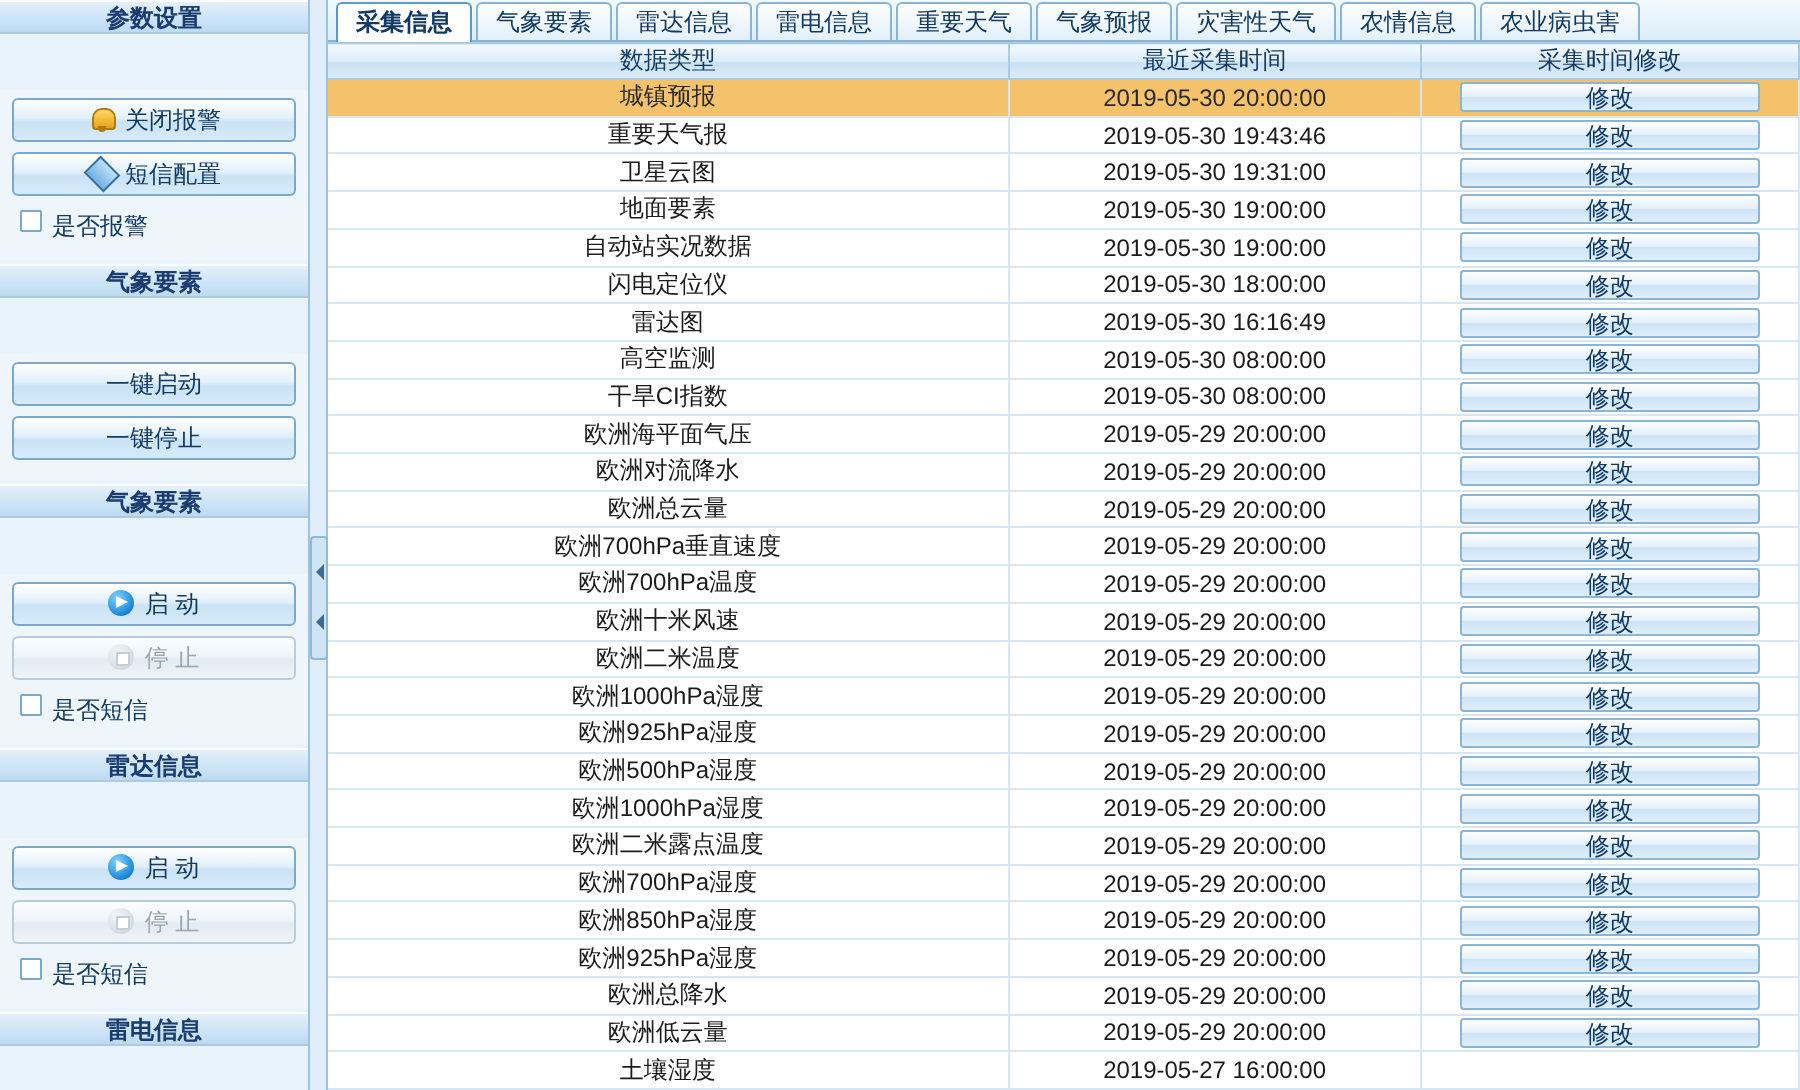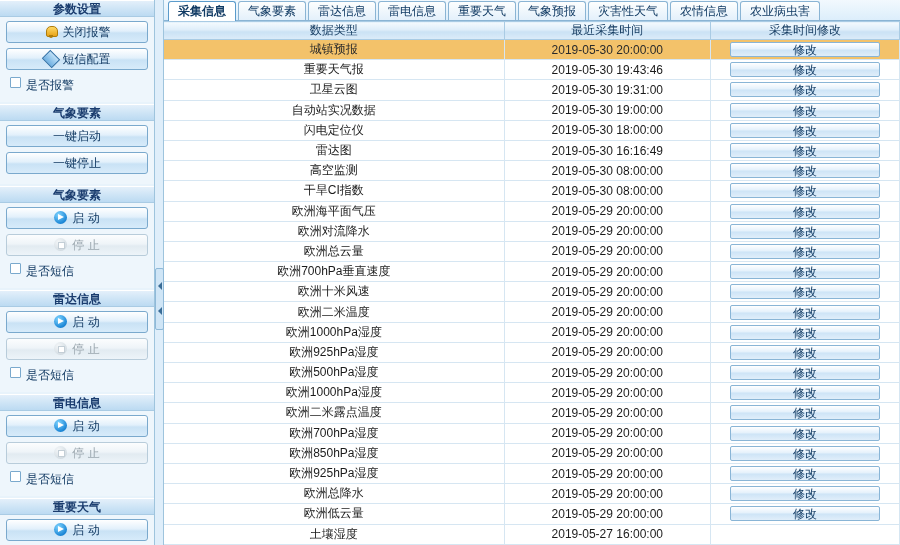--- a/index.html
+++ b/index.html
@@ -37,20 +37,21 @@
     font-size: 12px;
     color: #1a3c6e;
     background: linear-gradient(to bottom, #e4f0fa 0%, #cfe5f6 50%, #bcdaf2 100%);
     border-top: 1px solid #ffffff;
     border-bottom: 1px solid #a9cbe4;
     font-weight: bold;
   }
   .group-body {
     padding: 4px 6px 5px 6px;
     background: #eef6fc;
+    margin-top: 28px;
   }
   .btn {
     display: block;
     width: 100%;
     height: 22px;
     line-height: 20px;
     margin: 0 0 5px 0;
     text-align: center;
     font-size: 12px;
     color: #123a63;
@@ -374,20 +375,25 @@
               <td class="c-type colw1">重要天气报</td>
               <td class="colw2">2019-05-30 19:43:46</td>
               <td class="colw3"><span class="editbtn">修改</span></td>
             </tr>
             <tr class="">
               <td class="c-type colw1">卫星云图</td>
               <td class="colw2">2019-05-30 19:31:00</td>
               <td class="colw3"><span class="editbtn">修改</span></td>
             </tr>
             <tr class="">
+              <td class="c-type colw1">地面要素</td>
+              <td class="colw2">2019-05-30 19:00:00</td>
+              <td class="colw3"><span class="editbtn">修改</span></td>
+            </tr>
+            <tr class="">
               <td class="c-type colw1">自动站实况数据</td>
               <td class="colw2">2019-05-30 19:00:00</td>
               <td class="colw3"><span class="editbtn">修改</span></td>
             </tr>
             <tr class="">
               <td class="c-type colw1">闪电定位仪</td>
               <td class="colw2">2019-05-30 18:00:00</td>
               <td class="colw3"><span class="editbtn">修改</span></td>
             </tr>
             <tr class="">
@@ -415,20 +421,25 @@
               <td class="colw2">2019-05-29 20:00:00</td>
               <td class="colw3"><span class="editbtn">修改</span></td>
             </tr>
             <tr class="">
               <td class="c-type colw1">欧洲总云量</td>
               <td class="colw2">2019-05-29 20:00:00</td>
               <td class="colw3"><span class="editbtn">修改</span></td>
             </tr>
             <tr class="">
               <td class="c-type colw1">欧洲700hPa垂直速度</td>
+              <td class="colw2">2019-05-29 20:00:00</td>
+              <td class="colw3"><span class="editbtn">修改</span></td>
+            </tr>
+            <tr class="">
+              <td class="c-type colw1">欧洲700hPa温度</td>
               <td class="colw2">2019-05-29 20:00:00</td>
               <td class="colw3"><span class="editbtn">修改</span></td>
             </tr>
             <tr class="">
               <td class="c-type colw1">欧洲十米风速</td>
               <td class="colw2">2019-05-29 20:00:00</td>
               <td class="colw3"><span class="editbtn">修改</span></td>
             </tr>
             <tr class="">
               <td class="c-type colw1">欧洲二米温度</td>

